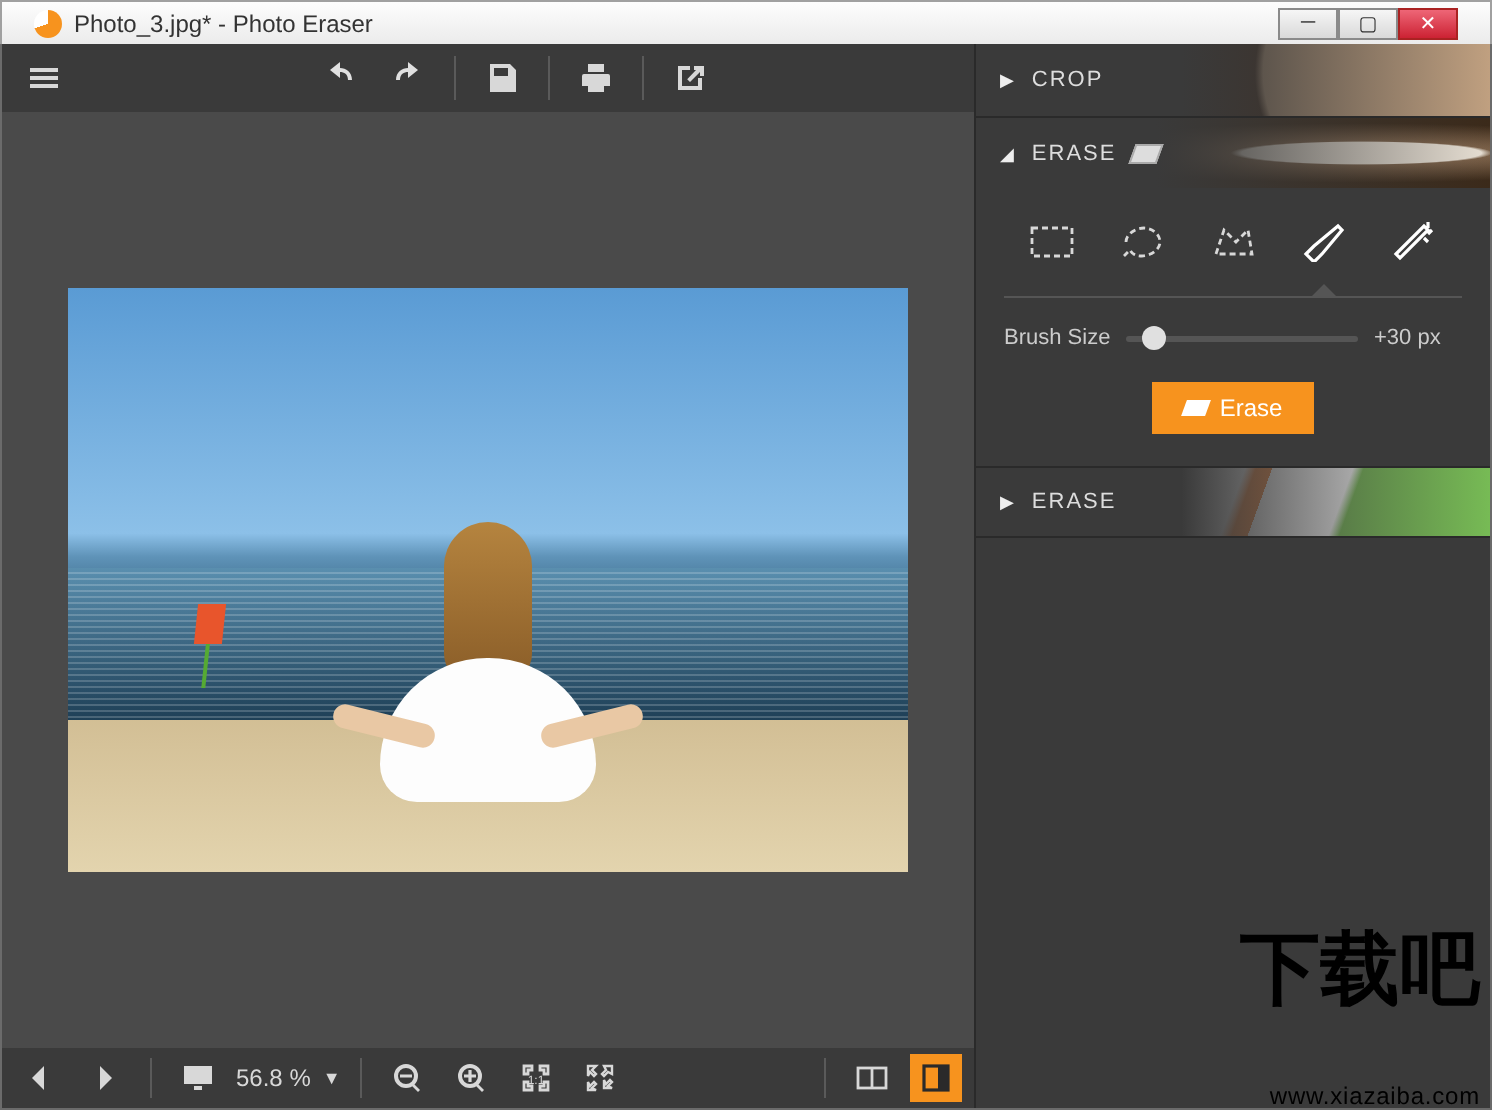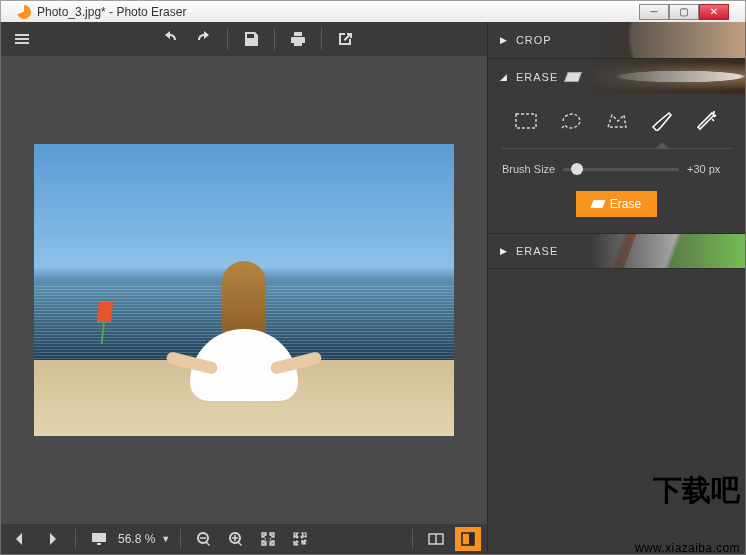--- a/index.html
+++ b/index.html
@@ -68,21 +68,21 @@
 .brush-row .val { width:44px; text-align:left; color:#ccc; }
 
 .erase-btn-row { display:flex; justify-content:center; margin-top:16px; }
 .erase-btn { background:#f7931e; color:#fff; font-size:12px; padding:6px 16px; display:flex; align-items:center; gap:6px; cursor:pointer; border:none; }
 .erase-btn .eicon { width:12px; height:8px; transform:skewX(-20deg); background:#fff; }
 
 .right .fill { flex:1; background:#3a3a3a; }
 
 
 .watermark { position:absolute; right:6px; bottom:0; display:flex; flex-direction:column; align-items:flex-end; pointer-events:none; }
-.watermark .cn { font-size:29px; font-weight:900; color:#000; line-height:1; font-family:"Microsoft YaHei","SimHei",sans-serif; }
+.watermark .cn { font-size:40px; font-weight:900; color:#000; line-height:1; font-family:"Microsoft YaHei","SimHei",sans-serif; }
 .watermark .url { font-size:12px; color:#000; letter-spacing:0.4px;margin-top:36px; }
 </style>
 </head>
 <body>
 
 <div class="window-titlebar">
   <div class="app-icon"></div>
   <span>Photo_3.jpg* - Photo Eraser</span>
   <div class="window-controls">
     <div class="ctrl">─</div>

